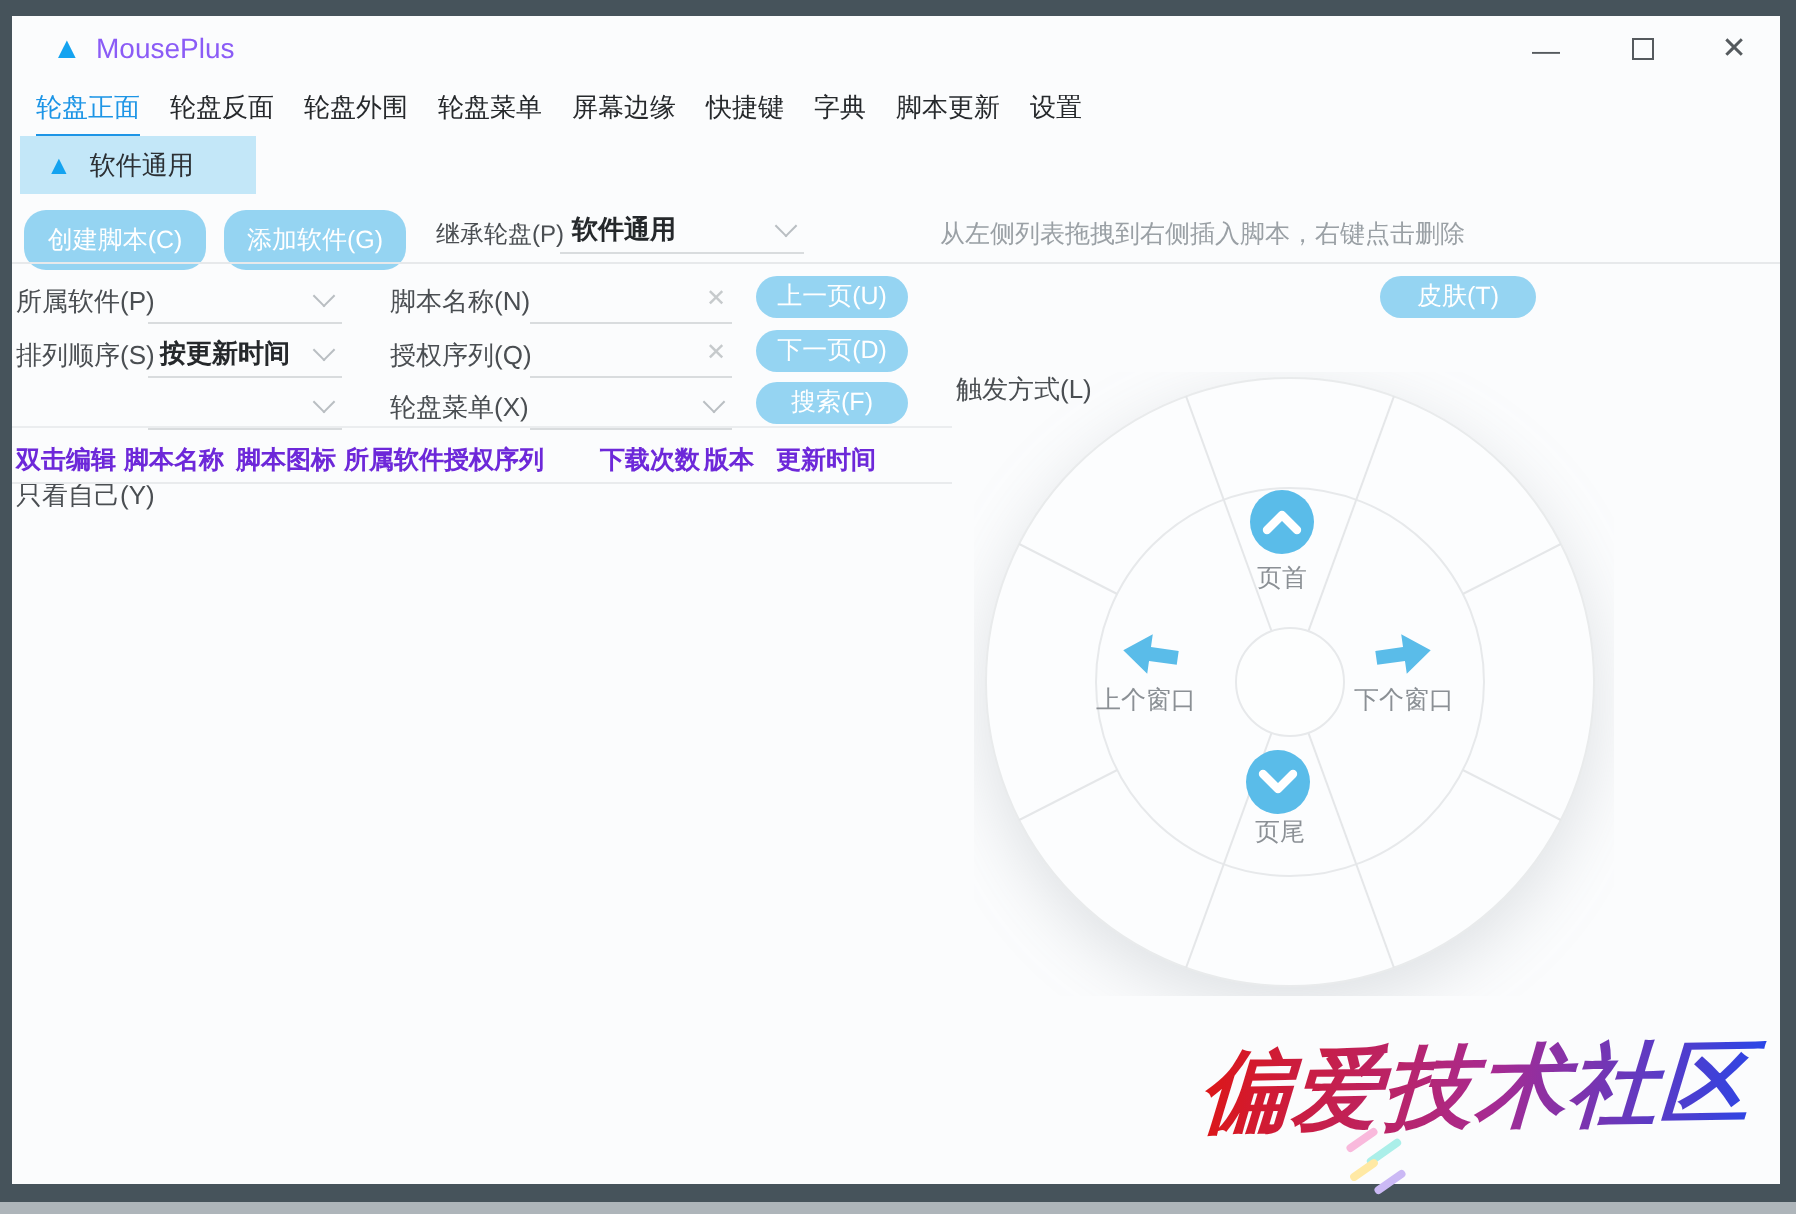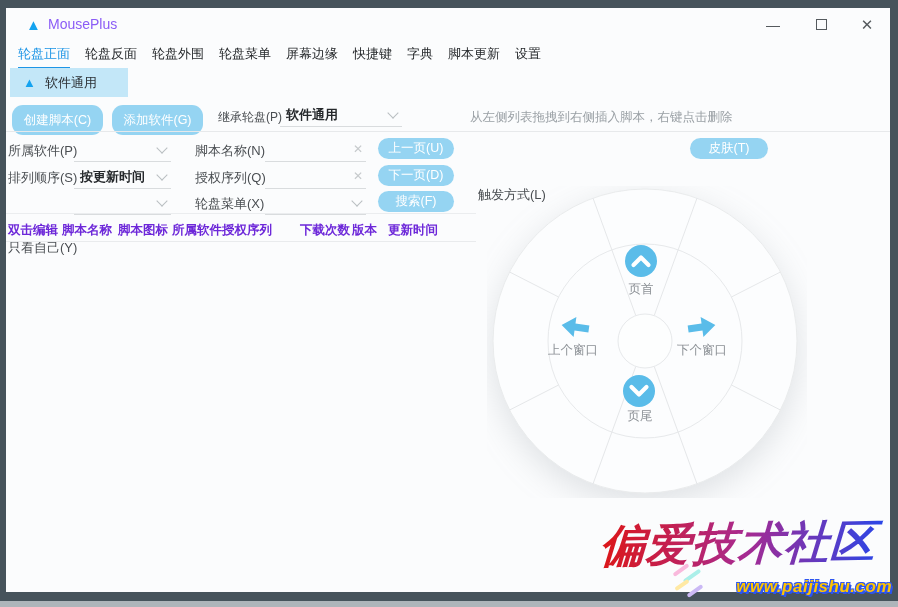--- a/index.html
+++ b/index.html
@@ -232,16 +232,15 @@
         <path class="arrow" transform="translate(198,128) rotate(-8 17 13)" d="M3,9.5 L17,9.5 L17,3 L30.5,13 L17,23 L17,16.5 L3,16.5 Z"></path>
         <text class="wlabel" x="215" y="168">下个窗口</text>
       </g>
     </svg>
 
     <div class="wm-title">偏爱技术社区</div>
     <span class="streak s1"></span>
     <span class="streak s2"></span>
     <span class="streak s3"></span>
     <span class="streak s4"></span>
-    <div class="wm-url">www.paijishu.com</div>
 
   </div>
 </div>
 
 </body></html>

